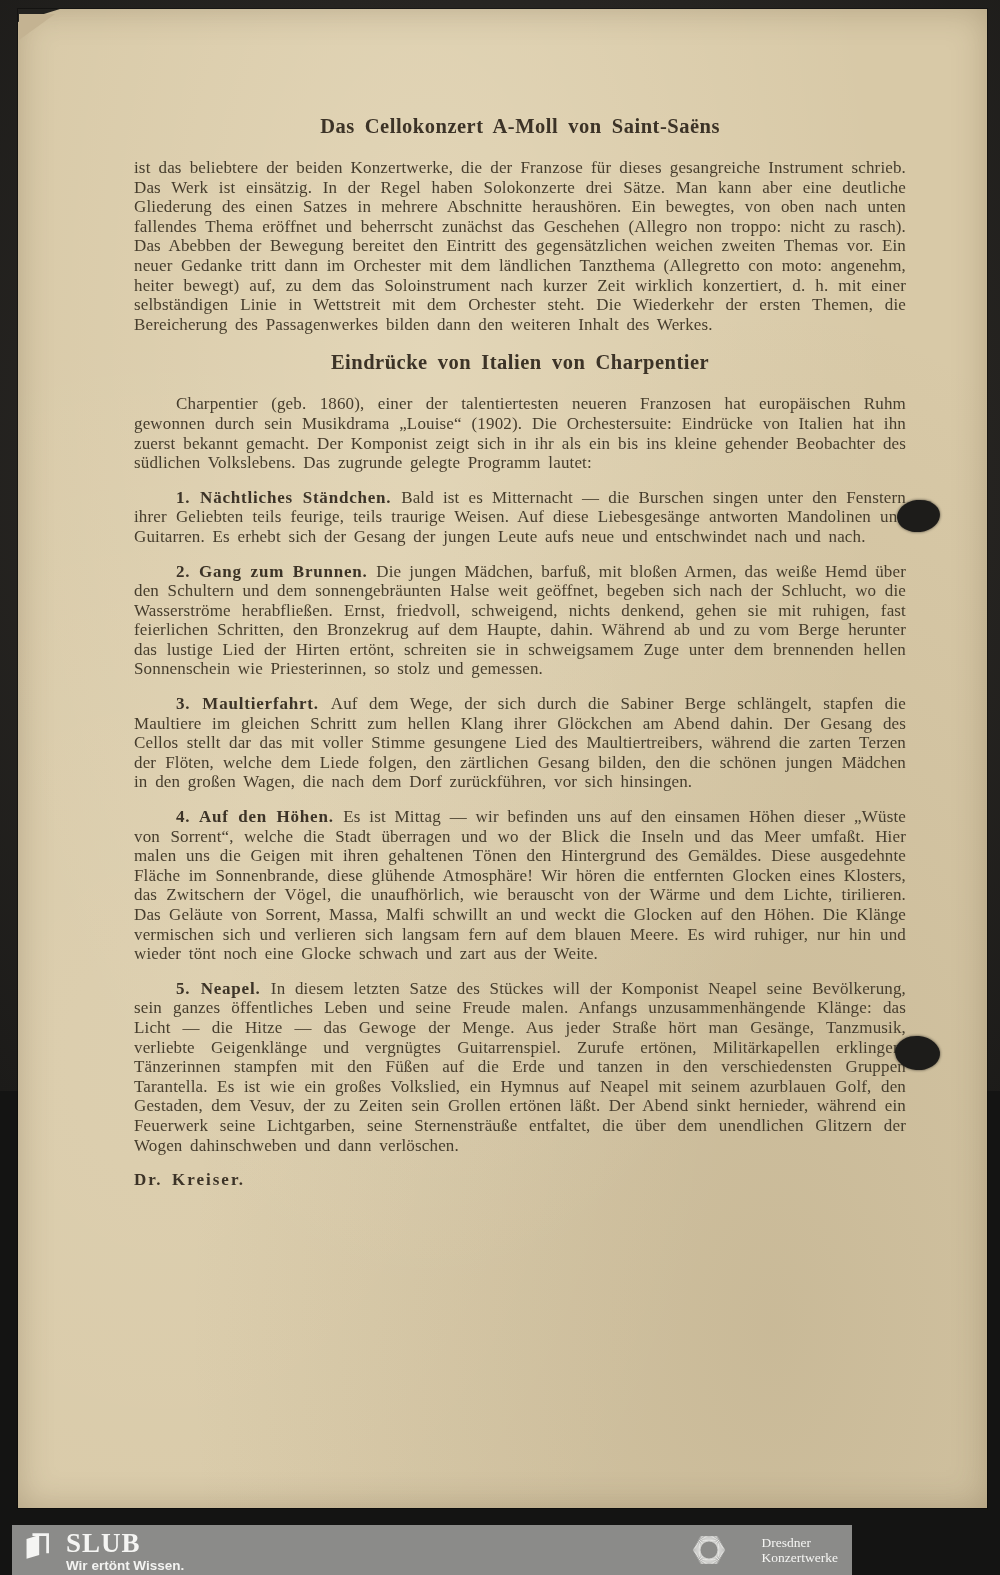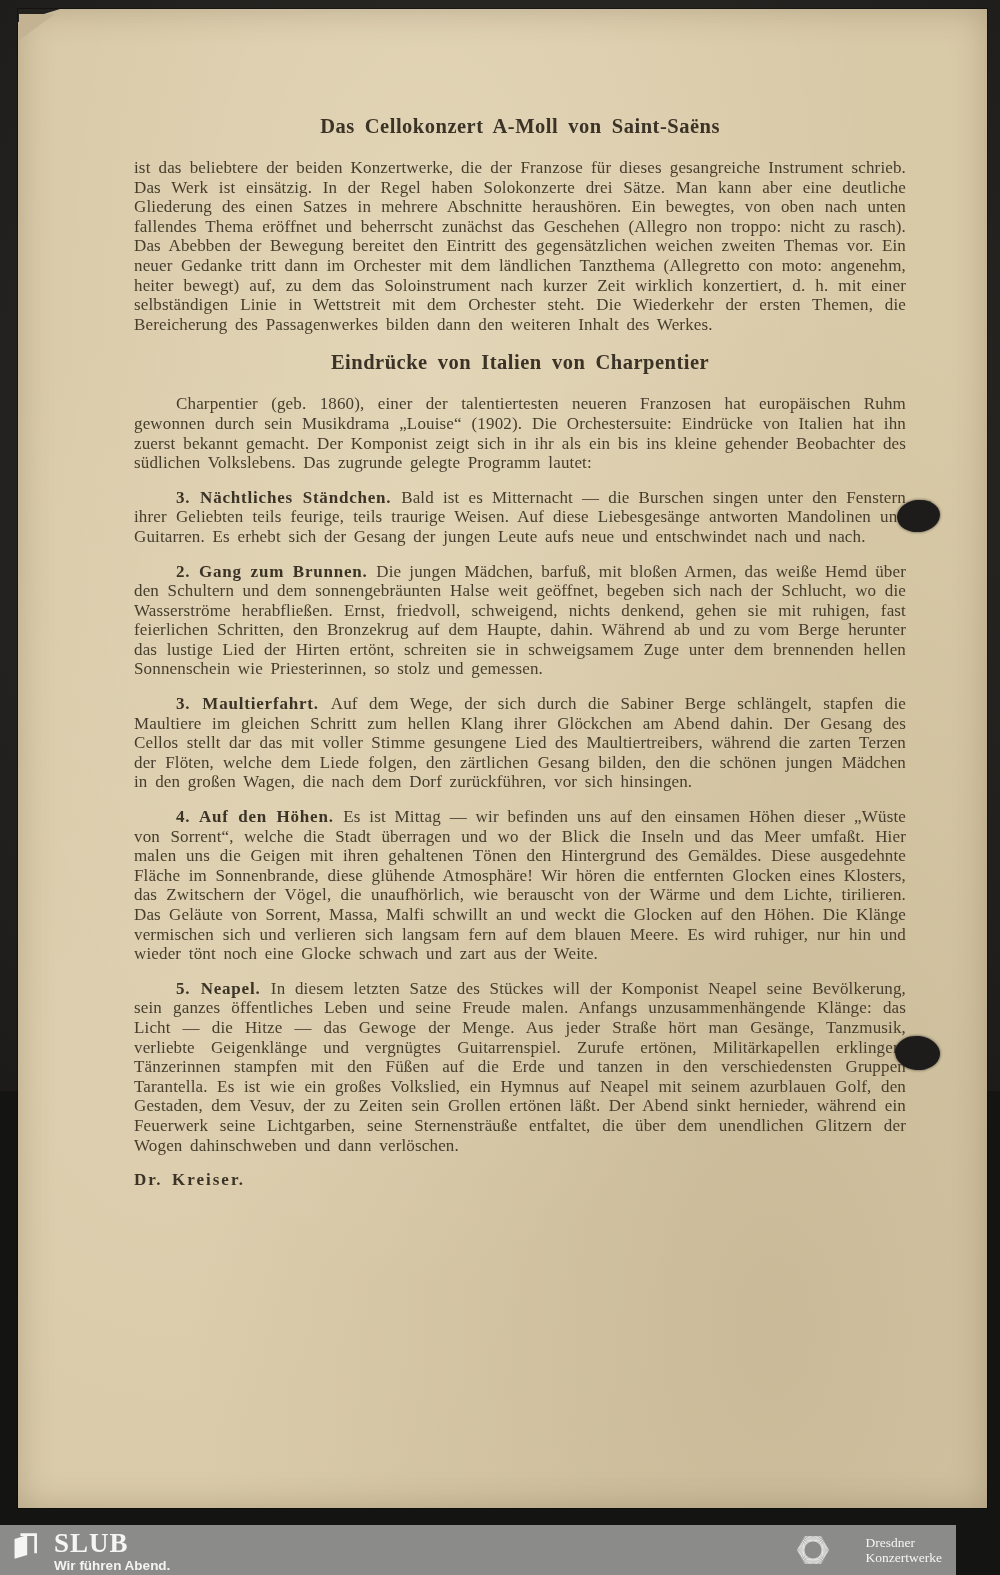--- a/index.html
+++ b/index.html
@@ -55,21 +55,21 @@
   }
   
   .hole{
     position:absolute;background:#1d1c1a;border-radius:50%;
     box-shadow:0 0 3px rgba(0,0,0,.65);
   }
   .hole-1{left:879px;top:491px;width:43px;height:32px;transform:rotate(-7deg);}
   .hole-2{left:877px;top:1027px;width:45px;height:34px;transform:rotate(5deg);}
   
   .footer{
-    position:absolute;left:0;bottom:0;width:956px;height:50px;
+    position:absolute;left:12px;bottom:0;width:840px;height:50px;
     background:#8b8b89;display:flex;align-items:stretch;justify-content:space-between;
   }
   .slub-block{display:flex;align-items:flex-start;padding:5px 0 0 12px;}
   .slub-book{width:27px;height:29px;margin-top:2px;}
   .slub-text{margin-left:15px;}
   .slub-name{
     font-family:"Liberation Serif","DejaVu Serif",serif;
     font-weight:bold;font-size:27px;line-height:27px;color:#f5f5f3;letter-spacing:1px;
   }
   .slub-tagline{
@@ -90,21 +90,21 @@
   <div class="paper">
     <div class="corner-cut"></div>
     <div class="corner-fold"></div>
 
     <div class="content">
       <div>
           <h2>Das Cellokonzert A-Moll von Saint-Saëns</h2>
           <p class="">ist das beliebtere der beiden Konzertwerke, die der Franzose für dieses gesangreiche Instrument schrieb.  Das Werk ist einsätzig.  In der Regel haben Solokonzerte drei Sätze.  Man kann aber eine deutliche Gliederung des einen Satzes in mehrere Abschnitte heraushören.  Ein bewegtes, von oben nach unten fallendes Thema eröffnet und beherrscht zunächst das Geschehen (Allegro non troppo: nicht zu rasch).  Das Abebben der Bewegung bereitet den Eintritt des gegensätzlichen weichen zweiten Themas vor.  Ein neuer Gedanke tritt dann im Orchester mit dem ländlichen Tanzthema (Allegretto con moto: angenehm, heiter bewegt) auf, zu dem das Soloinstrument nach kurzer Zeit wirklich konzertiert, d. h. mit einer selbständigen Linie in Wettstreit mit dem Orchester steht.  Die Wiederkehr der ersten Themen, die Bereicherung des Passagenwerkes bilden dann den weiteren Inhalt des Werkes.</p>
           <h2>Eindrücke von Italien von Charpentier</h2>
           <p class="indent">Charpentier (geb. 1860), einer der talentiertesten neueren Franzosen hat europäischen Ruhm gewonnen durch sein Musikdrama „Louise“ (1902).  Die Orchestersuite: Eindrücke von Italien hat ihn zuerst bekannt gemacht.  Der Komponist zeigt sich in ihr als ein bis ins kleine gehender Beobachter des südlichen Volkslebens. Das zugrunde gelegte Programm lautet:</p>
-          <p class="indent"><span class="lead">3. Nächtliches Ständchen.  </span>Bald ist es Mitternacht — die Burschen singen unter den Fenstern ihrer Geliebten teils feurige, teils traurige Weisen.  Auf diese Liebesgesänge antworten Mandolinen und Guitarren.  Es erhebt sich der Gesang der jungen Leute aufs neue und entschwindet nach und nach.</p>
+          <p class="indent"><span class="lead">1. Nächtliches Ständchen.  </span>Bald ist es Mitternacht — die Burschen singen unter den Fenstern ihrer Geliebten teils feurige, teils traurige Weisen.  Auf diese Liebesgesänge antworten Mandolinen und Guitarren.  Es erhebt sich der Gesang der jungen Leute aufs neue und entschwindet nach und nach.</p>
           <p class="indent"><span class="lead">2. Gang zum Brunnen.  </span>Die jungen Mädchen, barfuß, mit bloßen Armen, das weiße Hemd über den Schultern und dem sonnengebräunten Halse weit geöffnet, begeben sich nach der Schlucht, wo die Wasserströme herabfließen.  Ernst, friedvoll, schweigend, nichts denkend, gehen sie mit ruhigen, fast feierlichen Schritten, den Bronzekrug auf dem Haupte, dahin.  Während ab und zu vom Berge herunter das lustige Lied der Hirten ertönt, schreiten sie in schweigsamem Zuge unter dem brennenden hellen Sonnenschein wie Priesterinnen, so stolz und gemessen.</p>
           <p class="indent"><span class="lead">3. Maultierfahrt.  </span>Auf dem Wege, der sich durch die Sabiner Berge schlängelt, stapfen die Maultiere im gleichen Schritt zum hellen Klang ihrer Glöckchen am Abend dahin.  Der Gesang des Cellos stellt dar das mit voller Stimme gesungene Lied des Maultiertreibers, während die zarten Terzen der Flöten, welche dem Liede folgen, den zärtlichen Gesang bilden, den die schönen jungen Mädchen in den großen Wagen, die nach dem Dorf zurückführen, vor sich hinsingen.</p>
           <p class="indent"><span class="lead">4. Auf den Höhen.  </span>Es ist Mittag — wir befinden uns auf den einsamen Höhen dieser „Wüste von Sorrent“, welche die Stadt überragen und wo der Blick die Inseln und das Meer umfaßt.  Hier malen uns die Geigen mit ihren gehaltenen Tönen den Hintergrund des Gemäldes.  Diese ausgedehnte Fläche im Sonnenbrande, diese glühende Atmosphäre!  Wir hören die entfernten Glocken eines Klosters, das Zwitschern der Vögel, die unaufhörlich, wie berauscht von der Wärme und dem Lichte, tirilieren.  Das Geläute von Sorrent, Massa, Malfi schwillt an und weckt die Glocken auf den Höhen.  Die Klänge vermischen sich und verlieren sich langsam fern auf dem blauen Meere.  Es wird ruhiger, nur hin und wieder tönt noch eine Glocke schwach und zart aus der Weite.</p>
           <p class="indent"><span class="lead">5. Neapel.  </span>In diesem letzten Satze des Stückes will der Komponist Neapel seine Bevölkerung, sein ganzes öffentliches Leben und seine Freude malen. Anfangs unzusammenhängende Klänge: das Licht — die Hitze — das Gewoge der Menge.  Aus jeder Straße hört man Gesänge, Tanzmusik, verliebte Geigenklänge und vergnügtes Guitarrenspiel. Zurufe ertönen, Militärkapellen erklingen. Tänzerinnen stampfen mit den Füßen auf die Erde und tanzen in den verschiedensten Gruppen Tarantella.  Es ist wie ein großes Volkslied, ein Hymnus auf Neapel mit seinem azurblauen Golf, den Gestaden, dem Vesuv, der zu Zeiten sein Grollen ertönen läßt.  Der Abend sinkt hernieder, während ein Feuerwerk seine Lichtgarben, seine Sternensträuße entfaltet, die über dem unendlichen Glitzern der Wogen dahinschweben und dann verlöschen.</p>
         </div>
       <p class="signature">Dr. Kreiser.</p>
     </div>
 
     <div class="hole hole-1"></div>
     <div class="hole hole-2"></div>
@@ -112,21 +112,21 @@
 </div>
 
 <div class="footer">
   <div class="slub-block">
     <svg class="slub-book" viewBox="0 0 32 34" aria-hidden="true">
       <path d="M10 3 L28 3 L28 25" fill="none" stroke="#f5f5f3" stroke-width="3.2"></path>
       <path d="M3 8 L18 3.5 L18 27 L3 31.5 Z" fill="#f5f5f3"></path>
     </svg>
     <div class="slub-text">
       <div class="slub-name">SLUB</div>
-      <div class="slub-tagline">Wir führen Abend.</div>
+      <div class="slub-tagline">Wir ertönt Wissen.</div>
     </div>
   </div>
 
   <div class="dph-block">
     <svg class="dph-sun" viewBox="0 0 40 40" aria-hidden="true">
       <g id="sun-rays" stroke="#f5f5f3" stroke-width="0.85">
           <line x1="28.60" y1="20.00" x2="36.05" y2="20.00"></line>
           <line x1="28.57" y1="20.75" x2="35.28" y2="21.34"></line>
           <line x1="28.47" y1="21.49" x2="34.57" y2="22.57"></line>
           <line x1="28.31" y1="22.23" x2="33.90" y2="23.72"></line>

